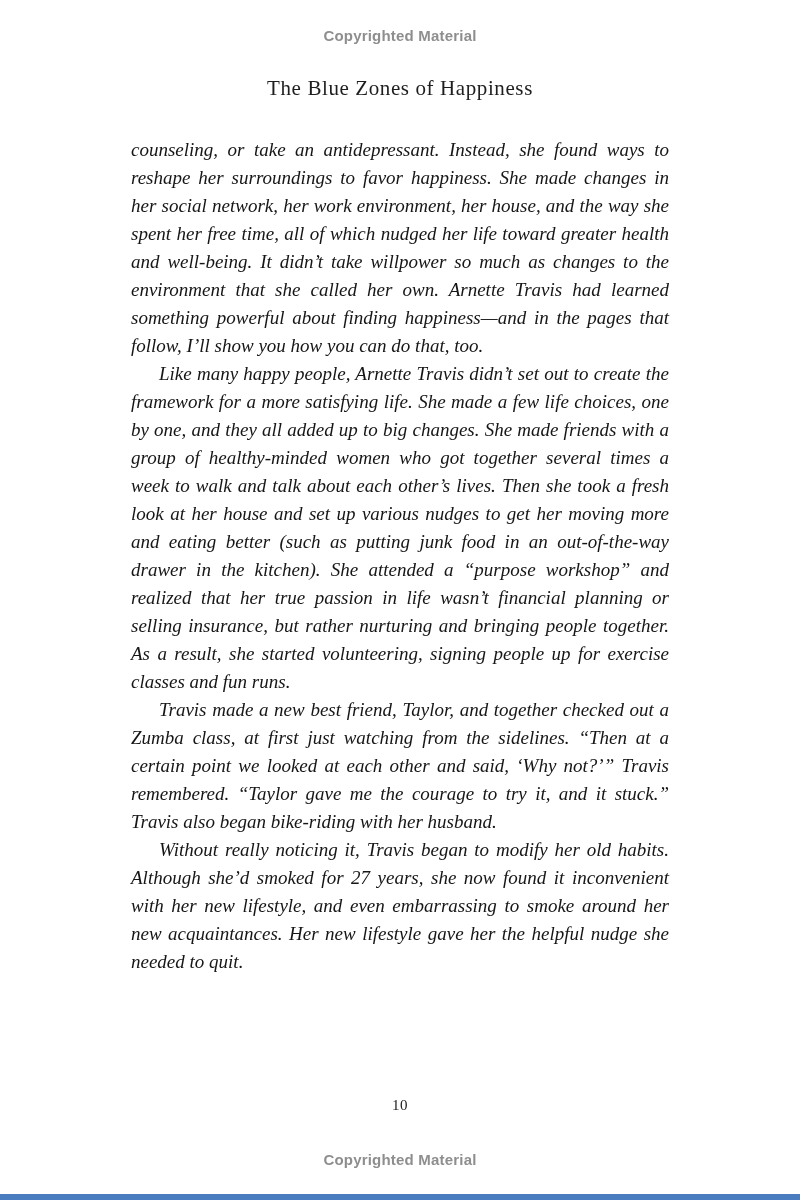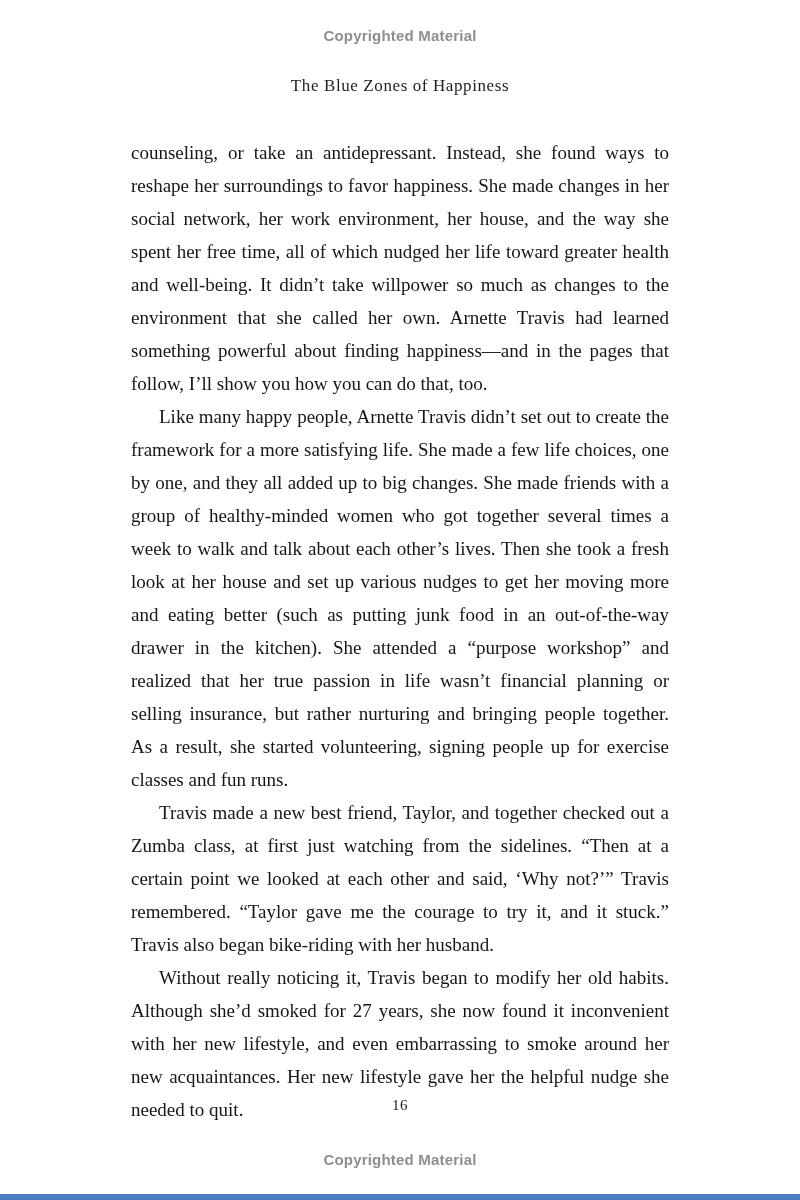--- a/index.html
+++ b/index.html
@@ -30,33 +30,34 @@
   .copyright-banner.bottom { top: 1151px; }
   .running-title {
     position: absolute;
     top: 76px;
     left: 0;
     width: 100%;
     margin: 0;
     text-align: center;
     font-family: "Liberation Serif", serif;
     font-weight: normal;
-    font-size: 17px;
+    font-size: 21px;
     letter-spacing: 0.6px;
     color: #1e1e1e;
   }
   .body-text {
     position: absolute;
     top: 136px;
     left: 131px;
     width: 538px;
     font-size: 19px;
-    line-height: 33px;
+    line-height: 28px;
     color: #161616;
     text-align: justify;
+    font-style: italic;
   }
   .para {
     margin: 0;
     padding: 0;
   }
   .para.indent {
     text-indent: 28px;
   }
   .page-number {
     position: absolute;
@@ -86,19 +87,19 @@
 
   <h1 class="running-title">The Blue Zones of Happiness</h1>
 
   <div class="body-text">
     <p class="para">counseling, or take an antidepressant. Instead, she found ways to reshape her surroundings to favor happiness. She made changes in her social network, her work environment, her house, and the way she spent her free time, all of which nudged her life toward greater health and well-being. It didn’t take willpower so much as changes to the environment that she called her own. Arnette Travis had learned something powerful about finding happiness—and in the pages that follow, I’ll show you how you can do that, too.</p>
     <p class="para indent">Like many happy people, Arnette Travis didn’t set out to create the framework for a more satisfying life. She made a few life choices, one by one, and they all added up to big changes. She made friends with a group of healthy-minded women who got together several times a week to walk and talk about each other’s lives. Then she took a fresh look at her house and set up various nudges to get her moving more and eating better (such as putting junk food in an out-of-the-way drawer in the kitchen). She attended a “purpose workshop” and realized that her true passion in life wasn’t financial planning or selling insurance, but rather nurturing and bringing people together. As a result, she started volunteering, signing people up for exercise classes and fun runs.</p>
     <p class="para indent">Travis made a new best friend, Taylor, and together checked out a Zumba class, at first just watching from the sidelines. “Then at a certain point we looked at each other and said, ‘Why not?’” Travis remembered. “Taylor gave me the courage to try it, and it stuck.” Travis also began bike-riding with her husband.</p>
     <p class="para indent">Without really noticing it, Travis began to modify her old habits. Although she’d smoked for 27 years, she now found it inconvenient with her new lifestyle, and even embarrassing to smoke around her new acquaintances. Her new lifestyle gave her the helpful nudge she needed to quit.</p>
   </div>
 
-  <div class="page-number">16</div>
+  <div class="page-number">10</div>
 
   <div class="copyright-banner bottom">Copyrighted Material</div>
 
   <div class="preview-divider-bar"></div>
 
 </div>
 
 </body></html>

